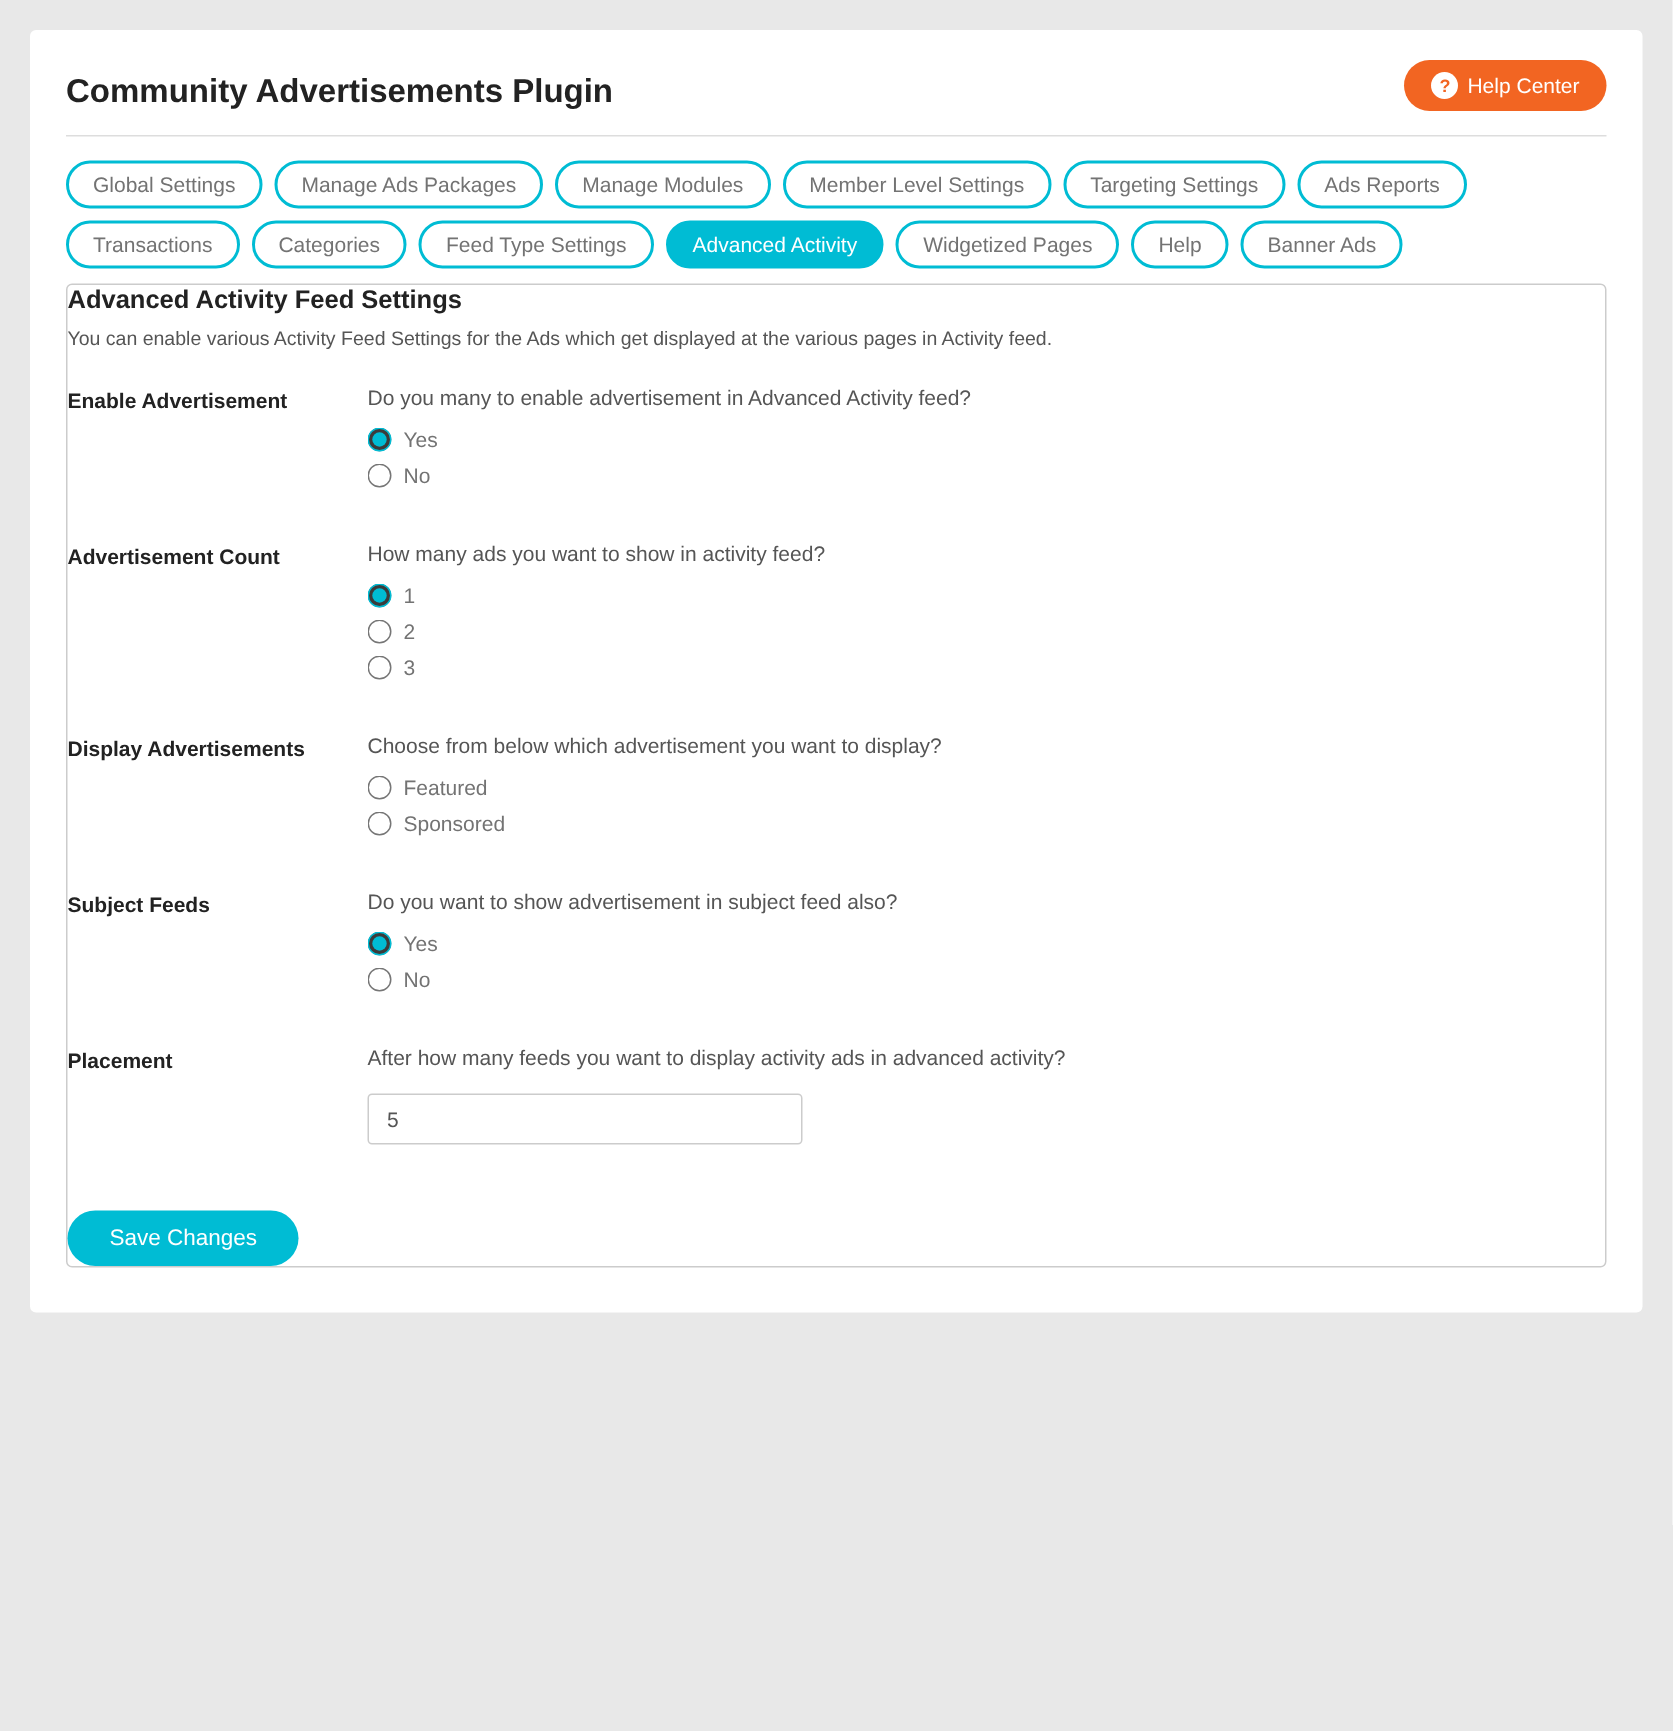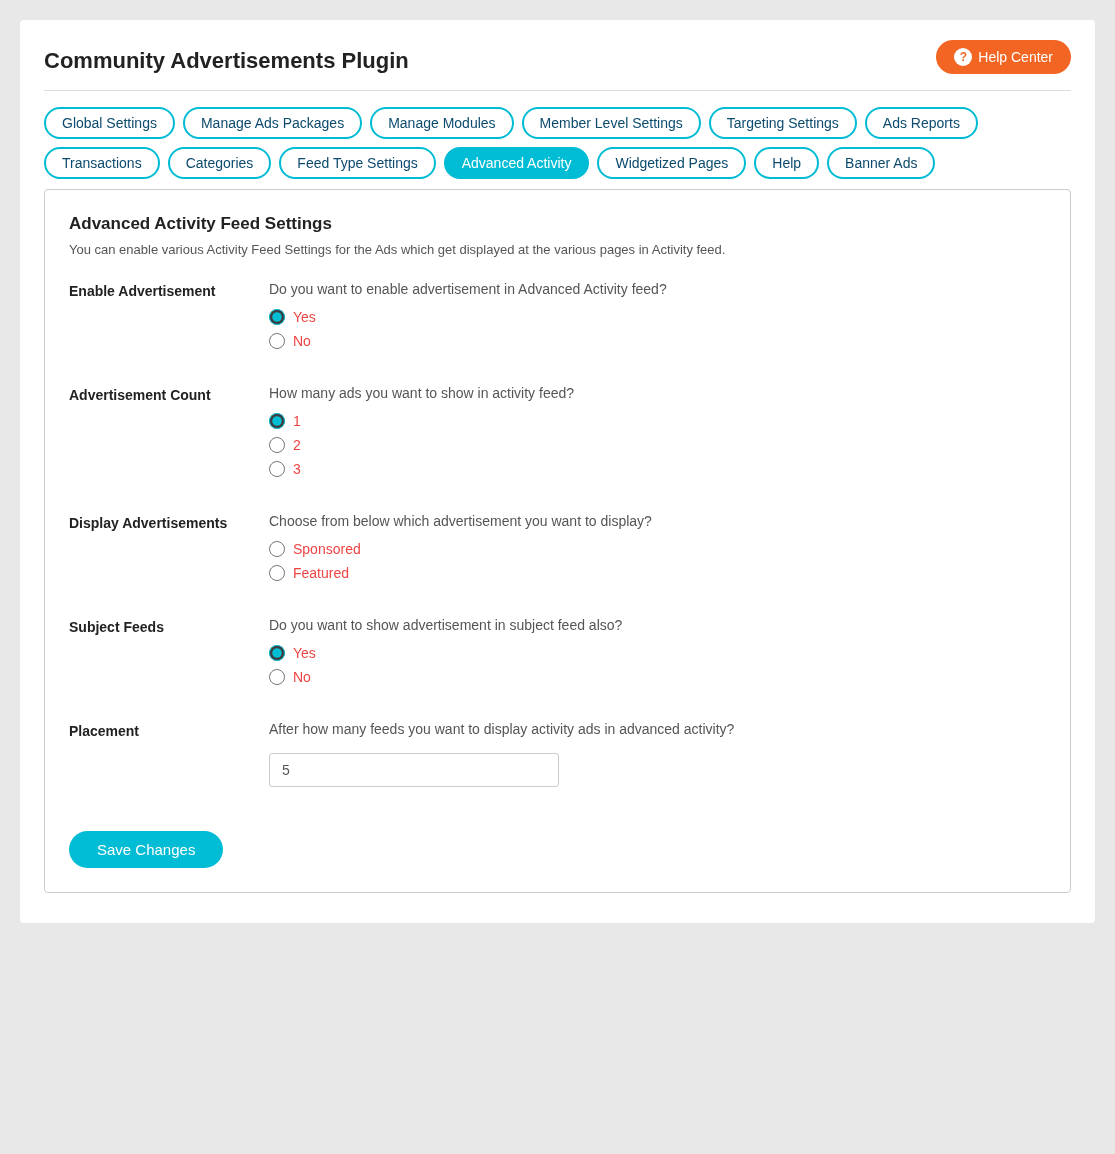--- a/index.html
+++ b/index.html
@@ -59,36 +59,35 @@
       margin-bottom: 16px;
     }
     .nav-tabs {
       display: flex;
       flex-wrap: wrap;
       gap: 8px;
       margin-bottom: 10px;
     }
     .nav-tab {
       border: 2px solid #00bcd4;
-      color: #0c4a6e;
+      color: #737373;
       background: #fff;
       border-radius: 20px;
       padding: 6px 16px;
       font-size: 14px;
       cursor: pointer;
       white-space: nowrap;
     }
     .nav-tab.active {
       background: #00bcd4;
       color: #fff;
     }
     .content-box {
       border: 1px solid #ccc;
       border-radius: 4px;
-      padding: 24px;
     }
     .content-title {
       font-size: 17px;
       font-weight: bold;
       color: #222;
       margin-bottom: 8px;
     }
     .content-desc {
       color: #555;
       font-size: 13px;
@@ -122,21 +121,21 @@
       margin-bottom: 8px;
       cursor: pointer;
     }
     .radio-option input[type="radio"] {
       accent-color: #00bcd4;
       width: 16px;
       height: 16px;
       cursor: pointer;
     }
     .radio-label {
-      color: #ef4444;
+      color: #737373;
       font-size: 14px;
     }
     .placement-input {
       border: 1px solid #ccc;
       border-radius: 3px;
       padding: 8px 12px;
       font-size: 14px;
       width: 290px;
       margin-top: 4px;
       color: #555;
@@ -183,21 +182,21 @@
     </div>
 
   <div class="content-box">
     <div class="content-title">Advanced Activity Feed Settings</div>
     <div class="content-desc">You can enable various Activity Feed Settings for the Ads which get displayed at the various pages in Activity feed.</div>
 
     <div id="settings-container">
     <div class="settings-section">
           <div class="section-label">Enable Advertisement</div>
           <div class="section-content">
-            <div class="section-question">Do you want to enable advertisement in Advanced Activity feed?</div>
+            <div class="section-question">Do you many to enable advertisement in Advanced Activity feed?</div>
             <div class="radio-option">
               <input type="radio" name="enable-advertisement" value="yes" checked="" style="">
               <span class="radio-label">Yes</span>
             </div>
             <div class="radio-option">
               <input type="radio" name="enable-advertisement" value="no" style="">
               <span class="radio-label">No</span>
             </div>
           </div>
         </div>
@@ -217,26 +216,26 @@
               <input type="radio" name="advertisement-count" value="3" style="">
               <span class="radio-label">3</span>
             </div>
           </div>
         </div>
         <div class="settings-section">
           <div class="section-label">Display Advertisements</div>
           <div class="section-content">
             <div class="section-question">Choose from below which advertisement you want to display?</div>
             <div class="radio-option">
+              <input type="radio" name="display-advertisement" value="featured" style="">
+              <span class="radio-label">Featured</span>
+            </div>
+            <div class="radio-option">
               <input type="radio" name="display-advertisement" value="sponsored" style="">
               <span class="radio-label">Sponsored</span>
-            </div>
-            <div class="radio-option">
-              <input type="radio" name="display-advertisement" value="featured" style="">
-              <span class="radio-label">Featured</span>
             </div>
           </div>
         </div>
         <div class="settings-section">
           <div class="section-label">Subject Feeds</div>
           <div class="section-content">
             <div class="section-question">Do you want to show advertisement in subject feed also?</div>
             <div class="radio-option">
               <input type="radio" name="subject-feeds" value="yes" checked="" style="">
               <span class="radio-label">Yes</span>

